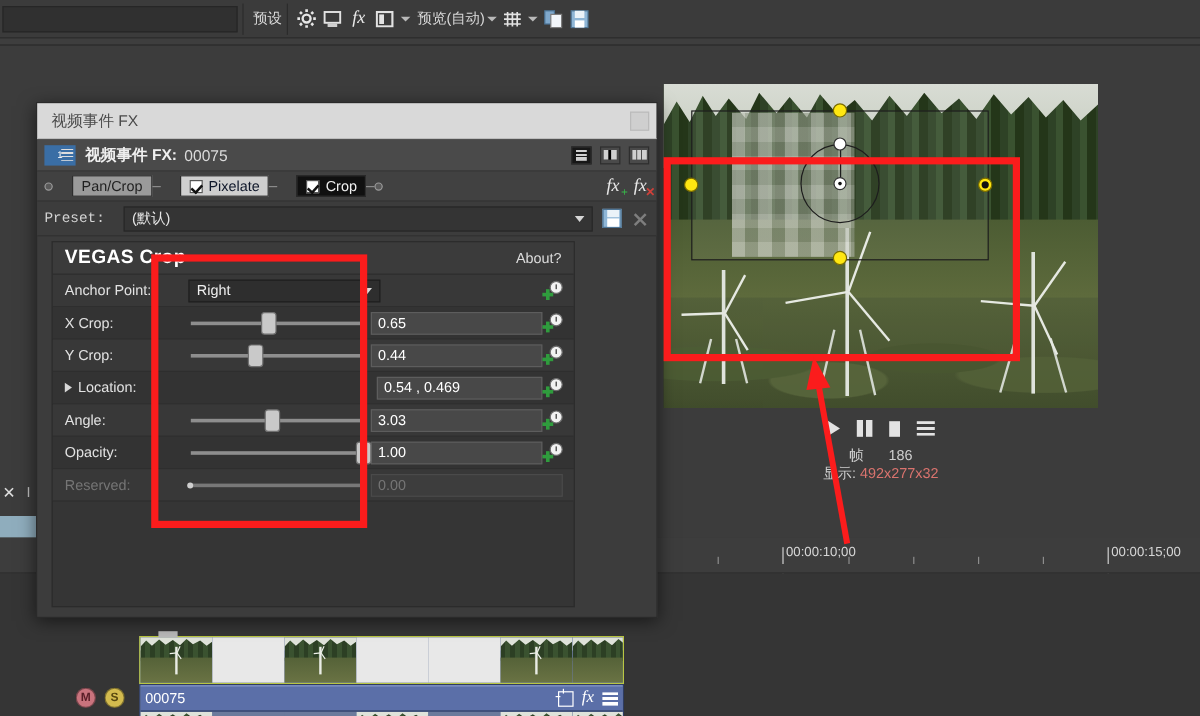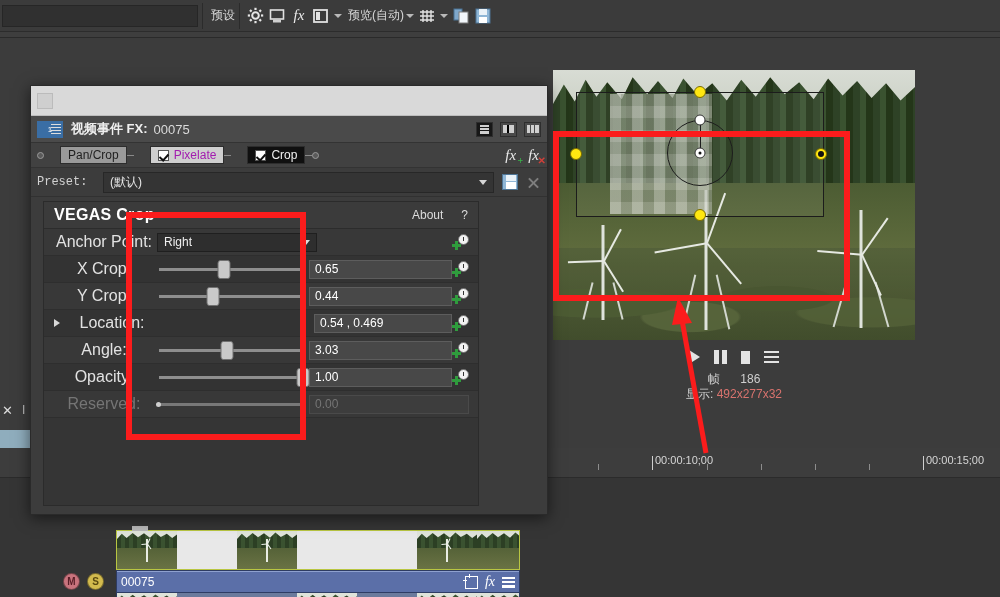--- a/index.html
+++ b/index.html
@@ -188,21 +188,21 @@
     height:25px; background:#414141; display:flex; align-items:center;
     padding:0 6px; border-bottom:1px solid #333; position:relative;
   }
   .chain-dot { width:7px;height:7px;border-radius:50%;border:1px solid #9a9a9a;background:#5a5a5a; }
   .chain-line { width:7px;height:1px;background:#8a8a8a; }
   .chip {
     display:flex; align-items:center; gap:5px; height:18px;
     padding:0 7px; font-size:12px; border:1px solid #2d2d2d;margin-left:16px;
   }
   .chip.plain { background:#9a9a9a; color:#1f1f1f; }
-  .chip.light { background:#cfcfcf; color:#a21caf; }
+  .chip.light { background:#cfcfcf; color:#0f172a; }
   .chip.dark  { background:#101010; color:#f0f0f0; }
   .cbx { width:11px;height:11px;background:#fff;border:1px solid #555;
          position:relative; flex:0 0 auto; }
   .cbx::after{content:'';position:absolute;left:2px;top:1px;width:4px;height:7px;
     border:solid #111;border-width:0 2px 2px 0;transform:rotate(42deg);}
   .chain-fx { margin-left:auto; display:flex; gap:12px; align-items:center; padding-right:2px;}
   .fx-ico { font-style:italic; font-size:15px; color:#e9e9e9; position:relative; font-family:"Liberation Serif",serif; }
   .fx-ico .badge { position:absolute; right:-7px; bottom:-2px; font-size:10px; font-style:normal; font-weight:bold; }
   .badge.g { color:#39b44a; }
   .badge.r { color:#d0403a; }
@@ -230,29 +230,29 @@
   
   .plugin {
     position:absolute; left:12px; top:115px; width:436px; height:305px;
     background:#353535; border:1px solid #2b2b2b;
   }
   .plugin-head {
     height:27px; background:#3b3b3b; display:flex; align-items:center;
     padding:0 10px; border-bottom:1px solid #2c2c2c;
   }
   .plugin-head .ttl { font-size:16px; font-weight:bold; color:#fff; letter-spacing:.3px; }
-  .plugin-head .links { margin-left:auto; display:flex; gap:18px; font-size:12px; color:#dcdcdc; }
+  .plugin-head .links { margin-left:auto; display:flex; font-size:12px; color:#dcdcdc; }
 
   .prow {
     height:27px; display:flex; align-items:center; border-bottom:1px solid #2e2e2e;
     background:#383838; padding-left:10px; position:relative;
   }
   .prow.alt { background:#333; }
   .prow.dis .plabel, .prow.dis .pval { color:#757575; }
-  .plabel { width:100px; font-size:16px; color:#e2e2e2; flex:0 0 auto;text-align:center; }
+  .plabel { width:100px; font-size:12px; color:#e2e2e2; flex:0 0 auto; }
   .ptri { width:0;height:0;border-top:4px solid transparent;border-bottom:4px solid transparent;
           border-left:6px solid #d8d8d8; margin-right:5px; }
   .slider-wrap { width:155px; height:27px; display:flex; align-items:center; position:relative; flex:0 0 auto; }
   .strack { position:absolute; left:5px; right:4px; height:3px; background:#8e8e8e; }
   .strack.dim { background:#787878; }
   .sknob {
     position:absolute; width:13px; height:19px; background:#c9c9c9;
     border:1px solid #707070; border-radius:3px; transform:translateX(-50%);
   }
   .sdot { position:absolute; left:2px; width:5px;height:5px;background:#cfcfcf;border-radius:50%; }
@@ -634,20 +634,21 @@
         <span class="ms-btn ms-m">M</span>
         <span class="ms-btn ms-s">S</span>
       </div>
 
       <div style="position:absolute;left:132px;top:48px;width:16px;height:5px;background:#b9b9b9;"></div>
     </div>
   </div>
 
   <div class="fx-window">
     <div class="fx-titlebar">
+      <span class="t">视频事件 FX</span>
       <span class="fx-tb-box"></span>
     </div>
 
     <div class="fx-header">
       <span class="fx-thumb">1</span>
       <span class="name">视频事件 FX:</span>
       <span class="num">00075</span>
       <span class="view-btns">
         <span class="vbtn active">
             <i class="vb-rows"></i>

